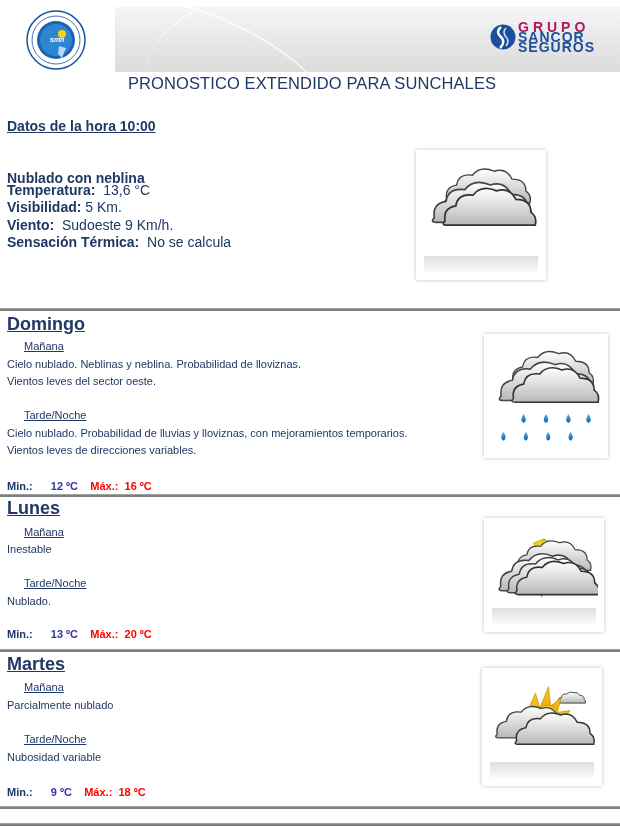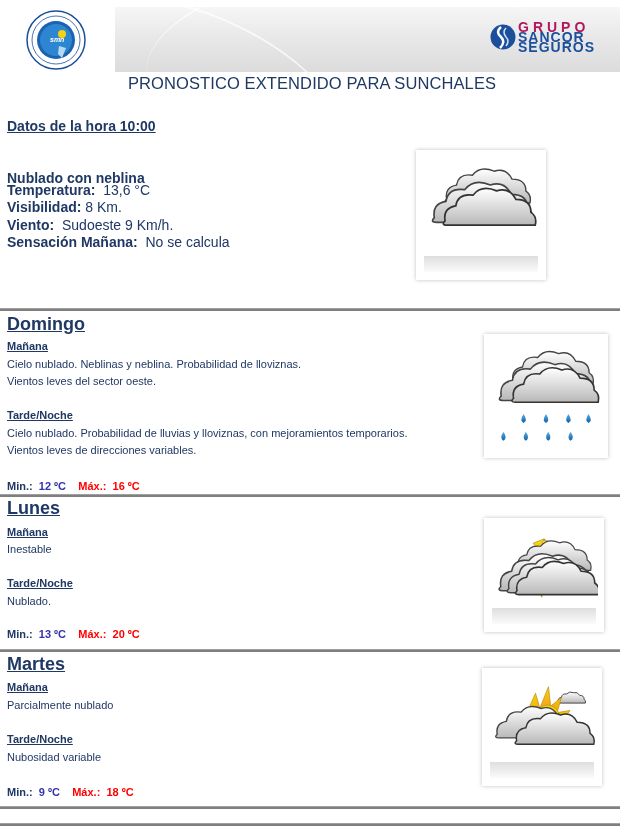--- a/index.html
+++ b/index.html
@@ -13,24 +13,24 @@
   .sancor .txt{position:absolute;left:28px;top:0;font-weight:bold;font-size:14px;line-height:10px;letter-spacing:1px;}
   .title{left:128px;top:74px;font-size:16.5px;color:#1f3864;letter-spacing:0.1px;}
   .hdr-u{font-weight:bold;text-decoration:underline;}
   .now-title{left:7px;top:118px;font-size:14px;}
   .now-sub{left:7px;top:142px;font-size:14px;font-weight:bold;margin-top:28px;}
   .stats{left:7px;top:182px;font-size:14px;line-height:17.3px;color:#1f3864;}
   .stats .k{font-weight:bold;}
   .stats .v{color:#1f3864;}
   .hr{left:0;width:620px;height:2px;background:#7f7f7f;border-top:1px solid #a0a0a0;}
   .day-title{font-size:18px;font-weight:bold;text-decoration:underline;left:7px;}
-  .period{font-size:11px;font-weight:bold;text-decoration:underline;left:7px;}
+  .period{font-size:11px;font-weight:normal;text-decoration:underline;left:24px;}
   .desc{font-size:11px;left:7px;line-height:17px;color:#1f3864;}
   .temps{font-size:11px;font-weight:bold;left:7px;}
-  .tmin{color:#3333aa;}
+  .tmin{color:#3333aa;margin-left:12px;}
   .tmax{color:#ff0000;}
   .tlab{color:#1f3864;}
   .iconbox{background:#fff;box-shadow:0 0 4px rgba(0,0,0,0.25);}
   .iconbox .refl{position:absolute;left:8px;right:8px;bottom:8px;height:16px;background:linear-gradient(180deg,rgba(200,200,200,0.6),rgba(235,235,235,0.2));}
 </style>
 </head>
 <body>
 
 <svg width="0" height="0" style="position:absolute">
   <defs>
@@ -80,23 +80,23 @@
   </div>
 </div>
 
 <div class="abs title">PRONOSTICO EXTENDIDO PARA SUNCHALES</div>
 
 <div class="abs now-title hdr-u">Datos de la hora 10:00</div>
 <div class="abs now-sub">Nublado con neblina</div>
 
 <div class="abs stats">
   <div><span class="k">Temperatura:</span>&nbsp; <span class="v">13,6 °C</span></div>
-  <div><span class="k">Visibilidad:</span> <span class="v">8 Km.</span></div>
+  <div><span class="k">Visibilidad:</span> <span class="v">5 Km.</span></div>
   <div><span class="k">Viento:</span>&nbsp; <span class="v">Sudoeste 9 Km/h.</span></div>
-  <div><span class="k">Sensación Mañana:</span>&nbsp; <span class="v">No se calcula</span></div>
+  <div><span class="k">Sensación Térmica:</span>&nbsp; <span class="v">No se calcula</span></div>
 </div>
 
 <div class="abs iconbox" style="left:416px;top:150px;width:130px;height:130px;">
   <svg class="abs" style="left:6px;top:14px" width="118" height="70" viewBox="0 0 100 60">
     <g transform="translate(12,-4) scale(0.85)">
         <use href="#cloud" fill="url(#cg)" stroke="#444" stroke-width="1.4"></use>
       </g>
     <g transform="translate(0,6)">
         <use href="#cloud" fill="url(#cg)" stroke="#444" stroke-width="1.4"></use>
       </g>

